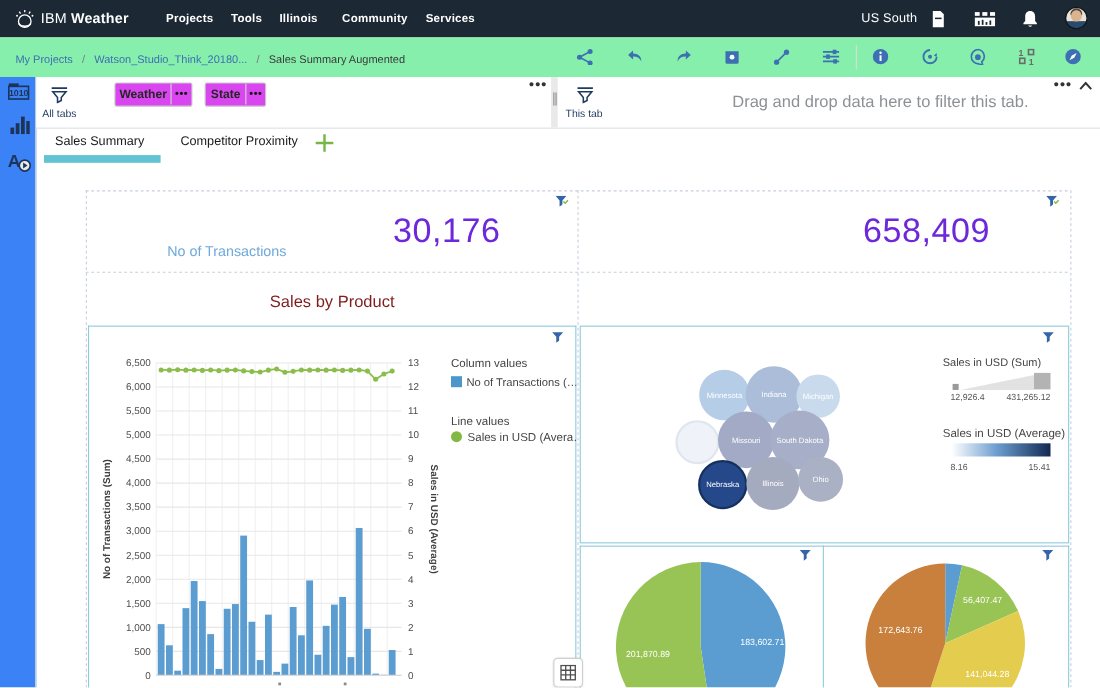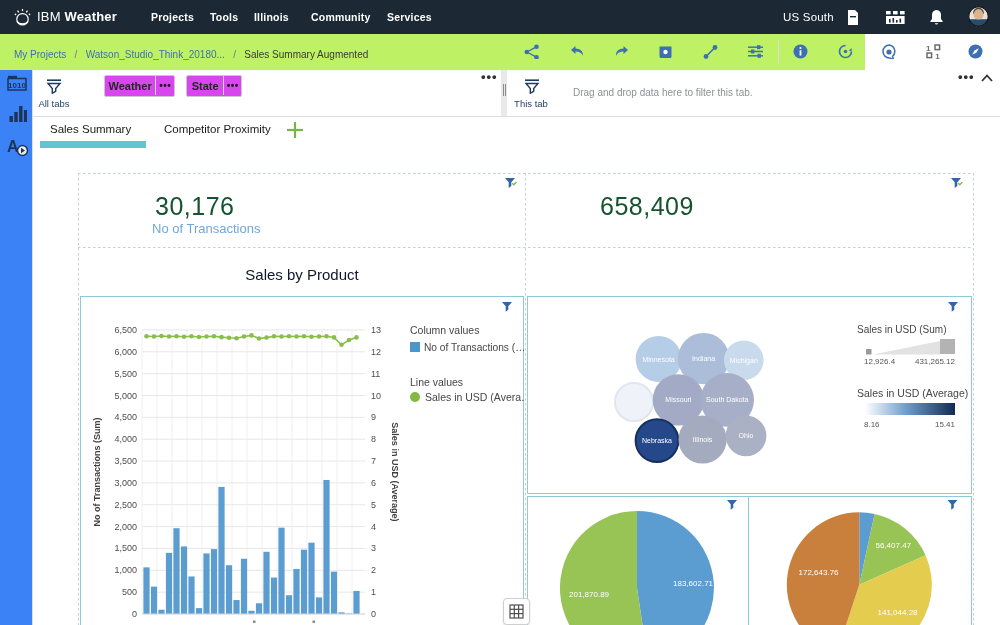--- a/index.html
+++ b/index.html
@@ -5,41 +5,41 @@
 *{margin:0;padding:0;box-sizing:border-box}
 html,body{width:1000px;height:625px;overflow:hidden;background:#fff;
 font-family:"Liberation Sans",sans-serif}
 #page{position:relative;width:1000px;height:625px;overflow:hidden}
 .abs{position:absolute}
 
 .hdr{position:absolute;left:0;top:0;width:1000px;height:34px;background:#1c2934;color:#fff}
 .hdr .nav{position:absolute;top:0;height:34px;line-height:34px;font-size:10.5px;font-weight:bold;letter-spacing:.2px}
 .hdr .plain{font-weight:normal;font-size:11.5px}
 
-.bc{position:absolute;left:0;top:34px;width:865px;height:36px;background:#bef264}
+.bc{position:absolute;left:0;top:34px;width:1000px;height:36px;background:#86efac}
 .bc a{font-size:10px;color:#3d70b2;text-decoration:none}
 .bc .sep{color:#7a7a7a;font-size:10px}
 .bc .cur{font-size:10px;color:#3a3a3a}
 .bcrow{position:absolute;left:14px;top:0;height:36px;line-height:37px}
 
 .side{position:absolute;left:0;top:70px;width:33px;height:555px;background:#3b82f6;border-right:1px solid #dcdcdc}
 
 .fb{position:absolute;left:33px;top:70px;width:967px;height:47px;background:#fff;border-bottom:1px solid #dcdee0}
 .chip{position:absolute;top:4.5px;height:22px;background:#d946ef;border:1px solid #c9c9c9;border-radius:2px;display:flex;align-items:center;font-weight:bold;color:#262626}
 .chip .t{text-align:center;font-size:11px}
 .chip .dots{border-left:1px solid #d5d5d5;text-align:center;font-weight:bold;letter-spacing:.5px;color:#161616;font-size:10px;line-height:19px}
 .smalllab{position:absolute;font-size:9.5px;color:#1e3a5f}
 
 .tabtxt{position:absolute;font-size:11.5px;color:#1a1a1a}
 
 .wbox{position:absolute;border:1px solid #8ecadb;background:transparent}
 
-.kpiN{position:absolute;font-size:25px;color:#14532d;text-align:left;letter-spacing:.5px}
+.kpiN{position:absolute;font-size:31px;color:#6d28d9;text-align:right;letter-spacing:.5px}
 .kpiL{position:absolute;font-size:13px;color:#6fa8da;text-align:left}
-.wtitle{position:absolute;font-size:15px;color:#0f172a;text-align:center}
+.wtitle{position:absolute;font-size:15px;color:#7f1d1d;text-align:center}
 .tblbtn{position:absolute;left:503px;top:598px;width:27px;height:27px;background:#fff;border:1px solid #cfcfcf;border-radius:4px;box-shadow:0 1px 2px rgba(0,0,0,.12)}
 </style>
 </head>
 <body>
 <div id="page">
 
 <div class="hdr">
  <svg class="abs" style="left:13px;top:8px" width="19" height="19" viewBox="0 0 22 22">
   <circle cx="11" cy="13" r="6.6" fill="none" stroke="#fff" stroke-width="1.4"></circle>
   <path d="M4.6 15.5 C7 19.3 15 19.3 17.4 15.5" fill="none" stroke="#fff" stroke-width="1.4"></path>
@@ -185,21 +185,21 @@
       </div>
  <div class="abs" style="left:448px;top:-1px;font-size:13px;font-weight:bold;color:#333;letter-spacing:1px">•••</div>
  <div class="abs" style="left:468px;top:0;width:6px;height:46px;background:#e9e9e9"></div>
  <div class="abs" style="left:469.5px;top:14px;width:1px;height:12px;background:#8a8a8a"></div>
  <div class="abs" style="left:471.5px;top:14px;width:1px;height:12px;background:#8a8a8a"></div>
  <svg class="abs" style="left:491px;top:9px" width="16" height="15" viewBox="0 0 16 15">
         <line x1="1" y1="1.2" x2="15" y2="1.2" stroke="#1e3a5f" stroke-width="1.6"></line>
         <path d="M2 4.5 H14 L9.7 9.6 V12.4 L6.3 14.2 V9.6 Z" fill="none" stroke="#1e3a5f" stroke-width="1.4"></path>
       </svg>
  <div class="smalllab" style="left:478px;top:28px;width:40px;text-align:center">This tab</div>
- <div class="abs" style="left:540px;top:0;width:362px;height:46px;line-height:46px;text-align:left;font-size:10px;color:#8c9196">Drag and drop data here to filter this tab.</div>
+ <div class="abs" style="left:540px;top:0;width:362px;height:46px;line-height:46px;text-align:right;font-size:15px;color:#8c9196">Drag and drop data here to filter this tab.</div>
  <div class="abs" style="left:925px;top:-1px;font-size:13px;font-weight:bold;color:#333;letter-spacing:1px">•••</div>
  <svg class="abs" style="left:948px;top:4px" width="12" height="8" viewBox="0 0 12 8">
         <path d="M1 7 L6 1.5 L11 7" fill="none" stroke="#333" stroke-width="1.8"></path>
       </svg>
 </div>
 
 <div class="tabtxt" style="left:50px;top:123px">Sales Summary</div>
 <div class="tabtxt" style="left:164px;top:123px">Competitor Proximity</div>
 <div class="abs" style="left:40px;top:141px;width:106px;height:7px;background:#62c3d2"></div>
 <svg class="abs" style="left:286px;top:121px" width="18" height="18" viewBox="0 0 18 18">

